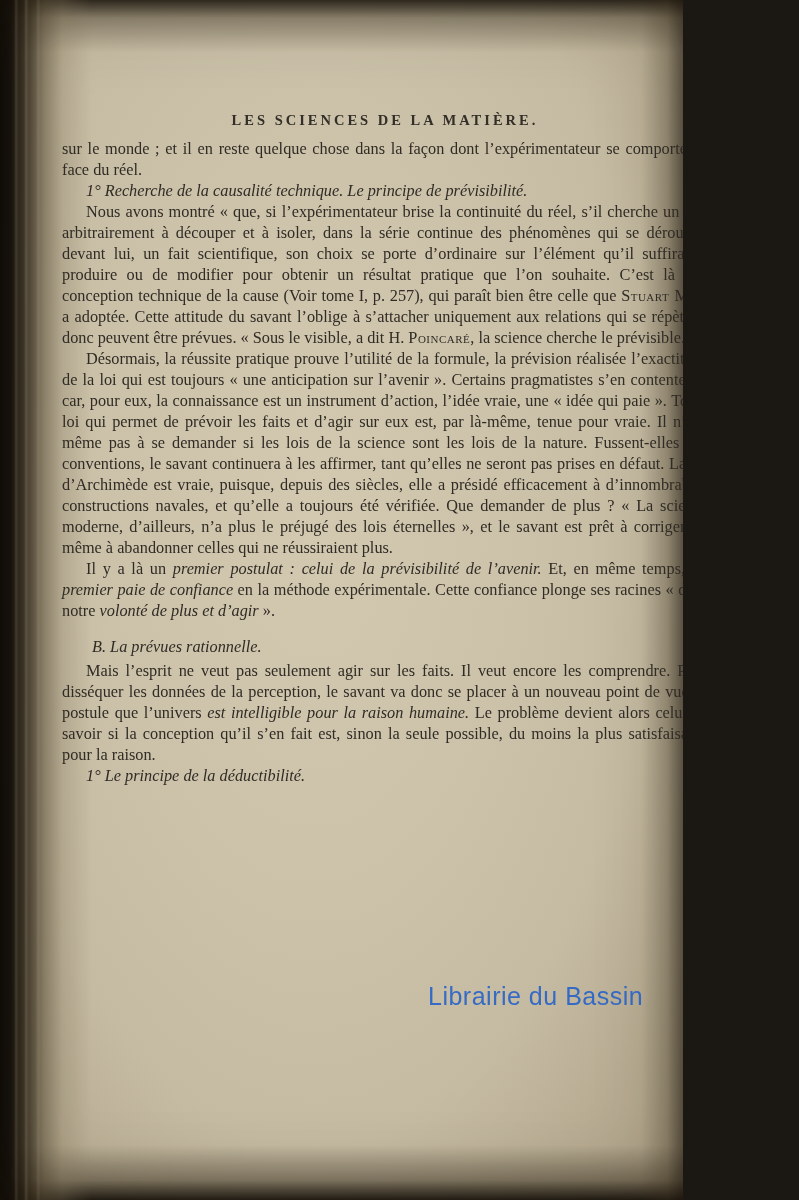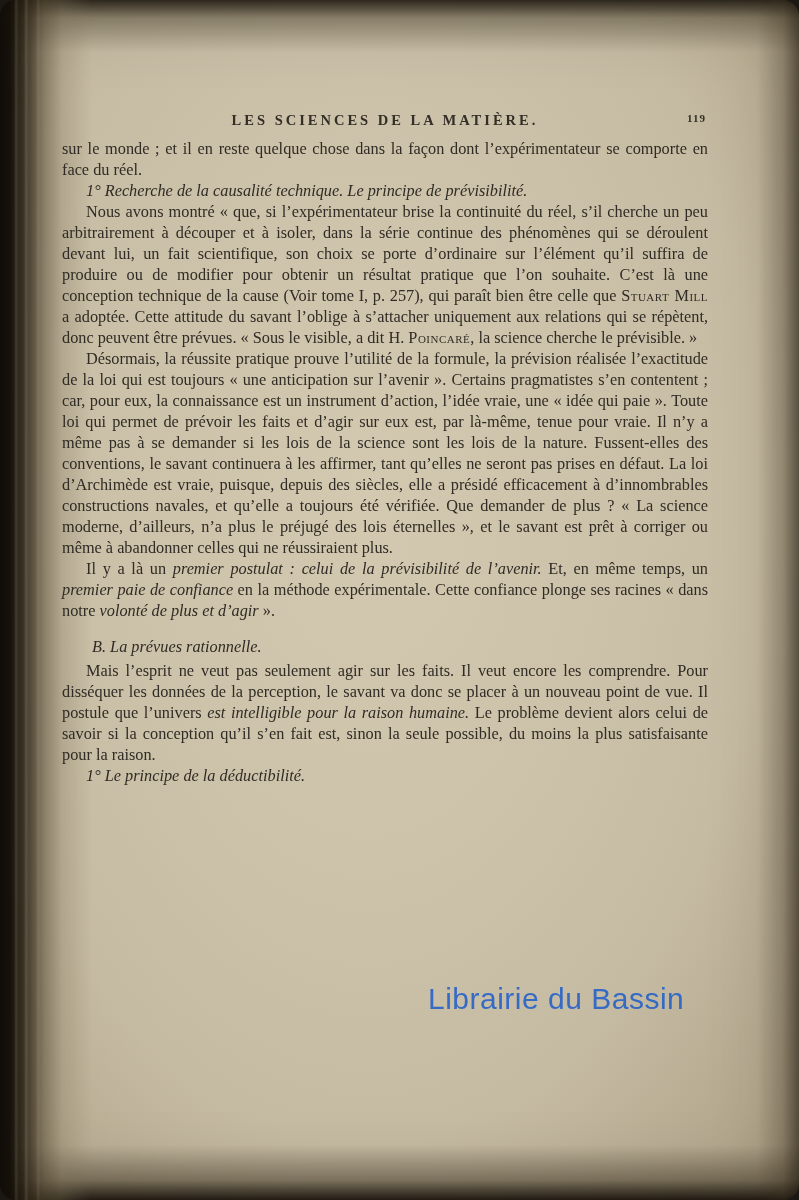--- a/index.html
+++ b/index.html
@@ -3,21 +3,21 @@
 <meta charset="utf-8">
 <style>
   html, body {
     margin: 0;
     padding: 0;
     background: #1b1712;
   }
 
   .photo {
     position: relative;
-    width: 799px;
+    width: 683px;
     height: 1200px;
     overflow: hidden;
     background:
       
       linear-gradient(90deg,
         rgba(0,0,0,0) 14px, rgba(215,202,170,0.18) 16px, rgba(0,0,0,0) 19px,
         rgba(0,0,0,0) 24px, rgba(215,202,170,0.20) 26px, rgba(0,0,0,0) 29px,
         rgba(0,0,0,0) 36px, rgba(215,202,170,0.14) 38px, rgba(0,0,0,0) 41px,
         rgba(0,0,0,0) 100%),
       
@@ -27,21 +27,20 @@
         rgba(140,128,100,0.30) 62px, rgba(0,0,0,0) 92px),
       
       linear-gradient(270deg, rgba(26,20,12,0.55) 0px, rgba(60,50,32,0.25) 16px, rgba(0,0,0,0) 42px),
       
       linear-gradient(180deg, rgba(22,17,10,0.85) 0px, rgba(50,42,26,0.35) 18px, rgba(0,0,0,0) 52px),
       
       linear-gradient(0deg, rgba(16,12,7,0.9) 0px, rgba(45,36,22,0.4) 20px, rgba(0,0,0,0) 55px),
       
       radial-gradient(ellipse at 46% 42%, #d3c9b1 0%, #ccc2aa 40%, #c5bba2 65%, #ab9f84 100%);
     box-shadow: inset 0 0 80px rgba(40, 30, 15, 0.35);
-    border-radius: 16px;
   }
 
   .page-text {
     position: absolute;
     left: 62px;
     top: 138px;
     width: 646px;
     color: #302b24;
     font-family: "Liberation Serif", "DejaVu Serif", serif;
     font-size: 16.3px;
@@ -89,21 +88,21 @@
   }
 
   .seg-i { font-style: italic; }
   .seg-sc { font-variant: small-caps; letter-spacing: 0.5px; }
 
   .watermark {
     position: absolute;
     left: 428px;
     top: 982px;
     font-family: "Liberation Sans", "DejaVu Sans", sans-serif;
-    font-size: 30px;
+    font-size: 25px;
     letter-spacing: 0.5px;
     color: #2a64c8;
     opacity: 0.92;
     white-space: nowrap;
   }
 </style>
 </head>
 <body>
 
 <div class="photo">

